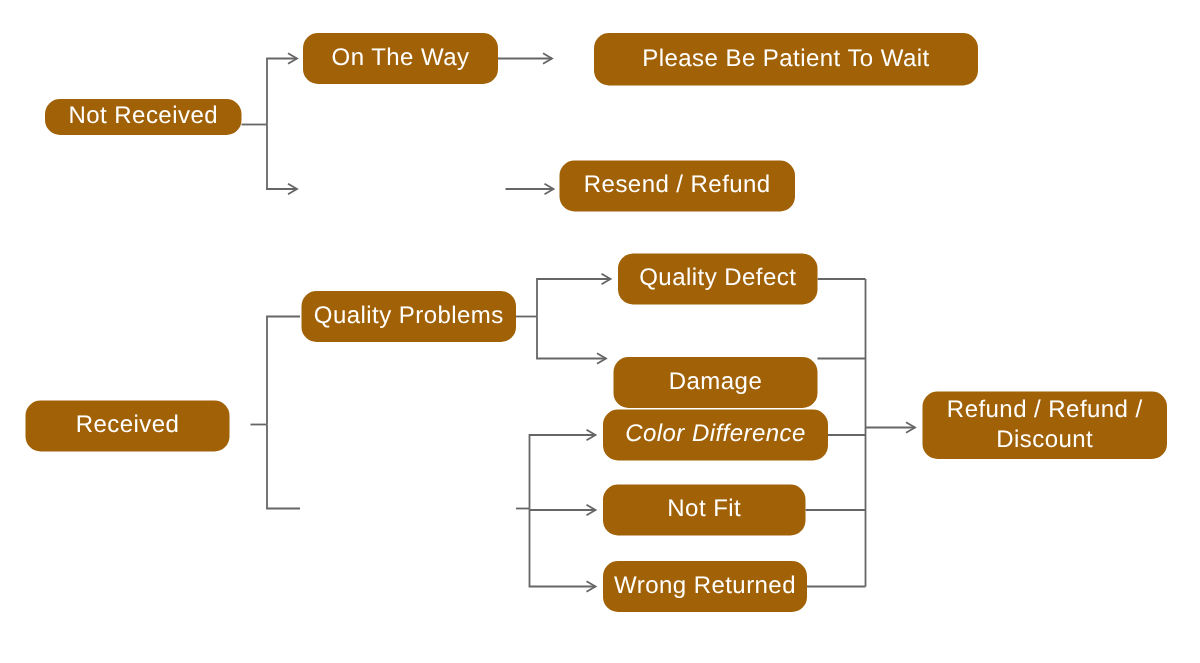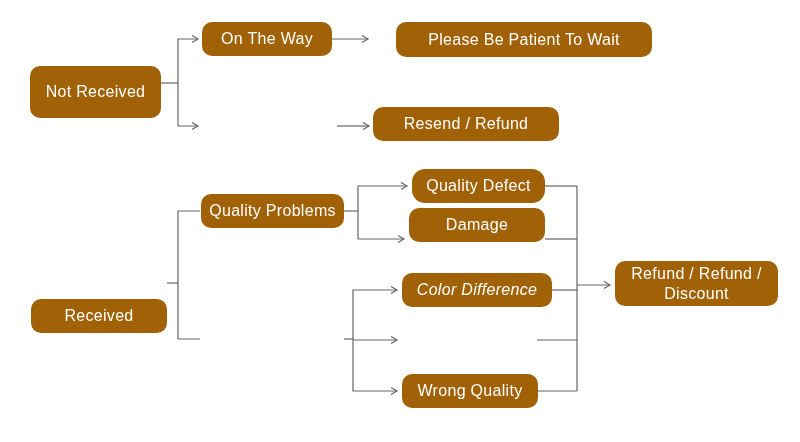--- a/index.html
+++ b/index.html
@@ -25,30 +25,30 @@
     align-items: center;
     justify-content: center;
     text-align: center;
     font-size: 16px;
     line-height: 1.2;
     letter-spacing: 0.3px;
     box-sizing: border-box;
     padding: 2px 6px;
   }
   
-  .n-not-received          { left: 30px;  top: 66px;  width: 131px; height: 52px; }
+  .n-not-received          { left: 30px;  top: 66px;  width: 131px; height: 24px; }
   .n-on-the-way            { left: 202px; top: 22px;  width: 130px; height: 34px; }
   .n-please-wait           { left: 372px; top: 22px;  width: 256px; height: 35px; margin-left: 24px; }
   .n-returned-lost         { left: 202px; top: 109px; width: 135px; height: 34px; }
-  .n-resend-refund         { left: 373px; top: 107px; width: 186px; height: 34px; text-align: center; }
-  .n-received              { left: 31px;  top: 267px; width: 136px; height: 34px; margin-top: 32px; }
+  .n-resend-refund         { left: 373px; top: 107px; width: 157px; height: 34px; text-align: center; }
+  .n-received              { left: 17px;  top: 267px; width: 136px; height: 34px; }
   .n-quality-problems      { left: 201px; top: 194px; width: 143px; height: 34px; text-align: center; }
   .n-other-questions       { left: 201px; top: 322px; width: 143px; height: 34px; }
-  .n-quality-defect        { left: 412px; top: 169px; width: 133px; height: 34px; border-radius: 13px; }
-  .n-damage                { left: 409px; top: 208px; width: 136px; height: 34px; }
+  .n-quality-defect        { left: 412px; top: 169px; width: 133px; height: 34px; }
+  .n-damage                { left: 409px; top: 238px; width: 136px; height: 34px; }
   .n-color-difference      { left: 402px; top: 273px; width: 150px; height: 34px; font-style: italic; }
   .n-not-fit               { left: 402px; top: 323px; width: 135px; height: 34px; }
   .n-wrong-delivery        { left: 402px; top: 374px; width: 136px; height: 34px; }
   .n-resend-refund-discount{ left: 615px; top: 261px; width: 163px; height: 45px; }
 </style>
 </head>
 <body>
 
 <div class="canvas">
 
@@ -102,18 +102,19 @@
 
   <div class="node n-quality-problems">Quality Problems</div>
 
 
   <div class="node n-quality-defect">Quality Defect</div>
 
   <div class="node n-damage">Damage</div>
 
   <div class="node n-color-difference">Color Difference</div>
 
+  <div class="node n-not-fit">Not Fit</div>
 
-  <div class="node n-wrong-delivery">Wrong Quality</div>
+  <div class="node n-wrong-delivery">Wrong Returned</div>
 
   <div class="node n-resend-refund-discount">Refund / Refund / Discount</div>
 
 </div>
 
 </body></html>

